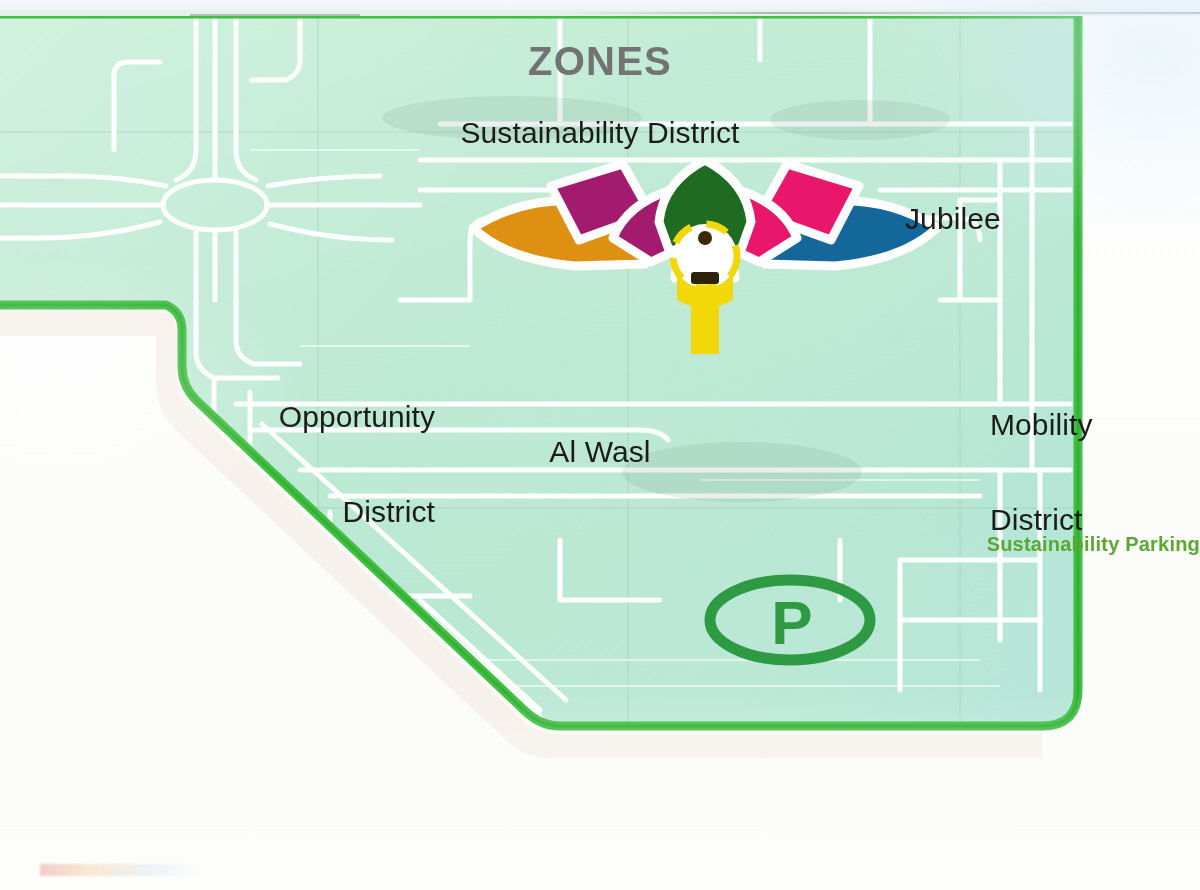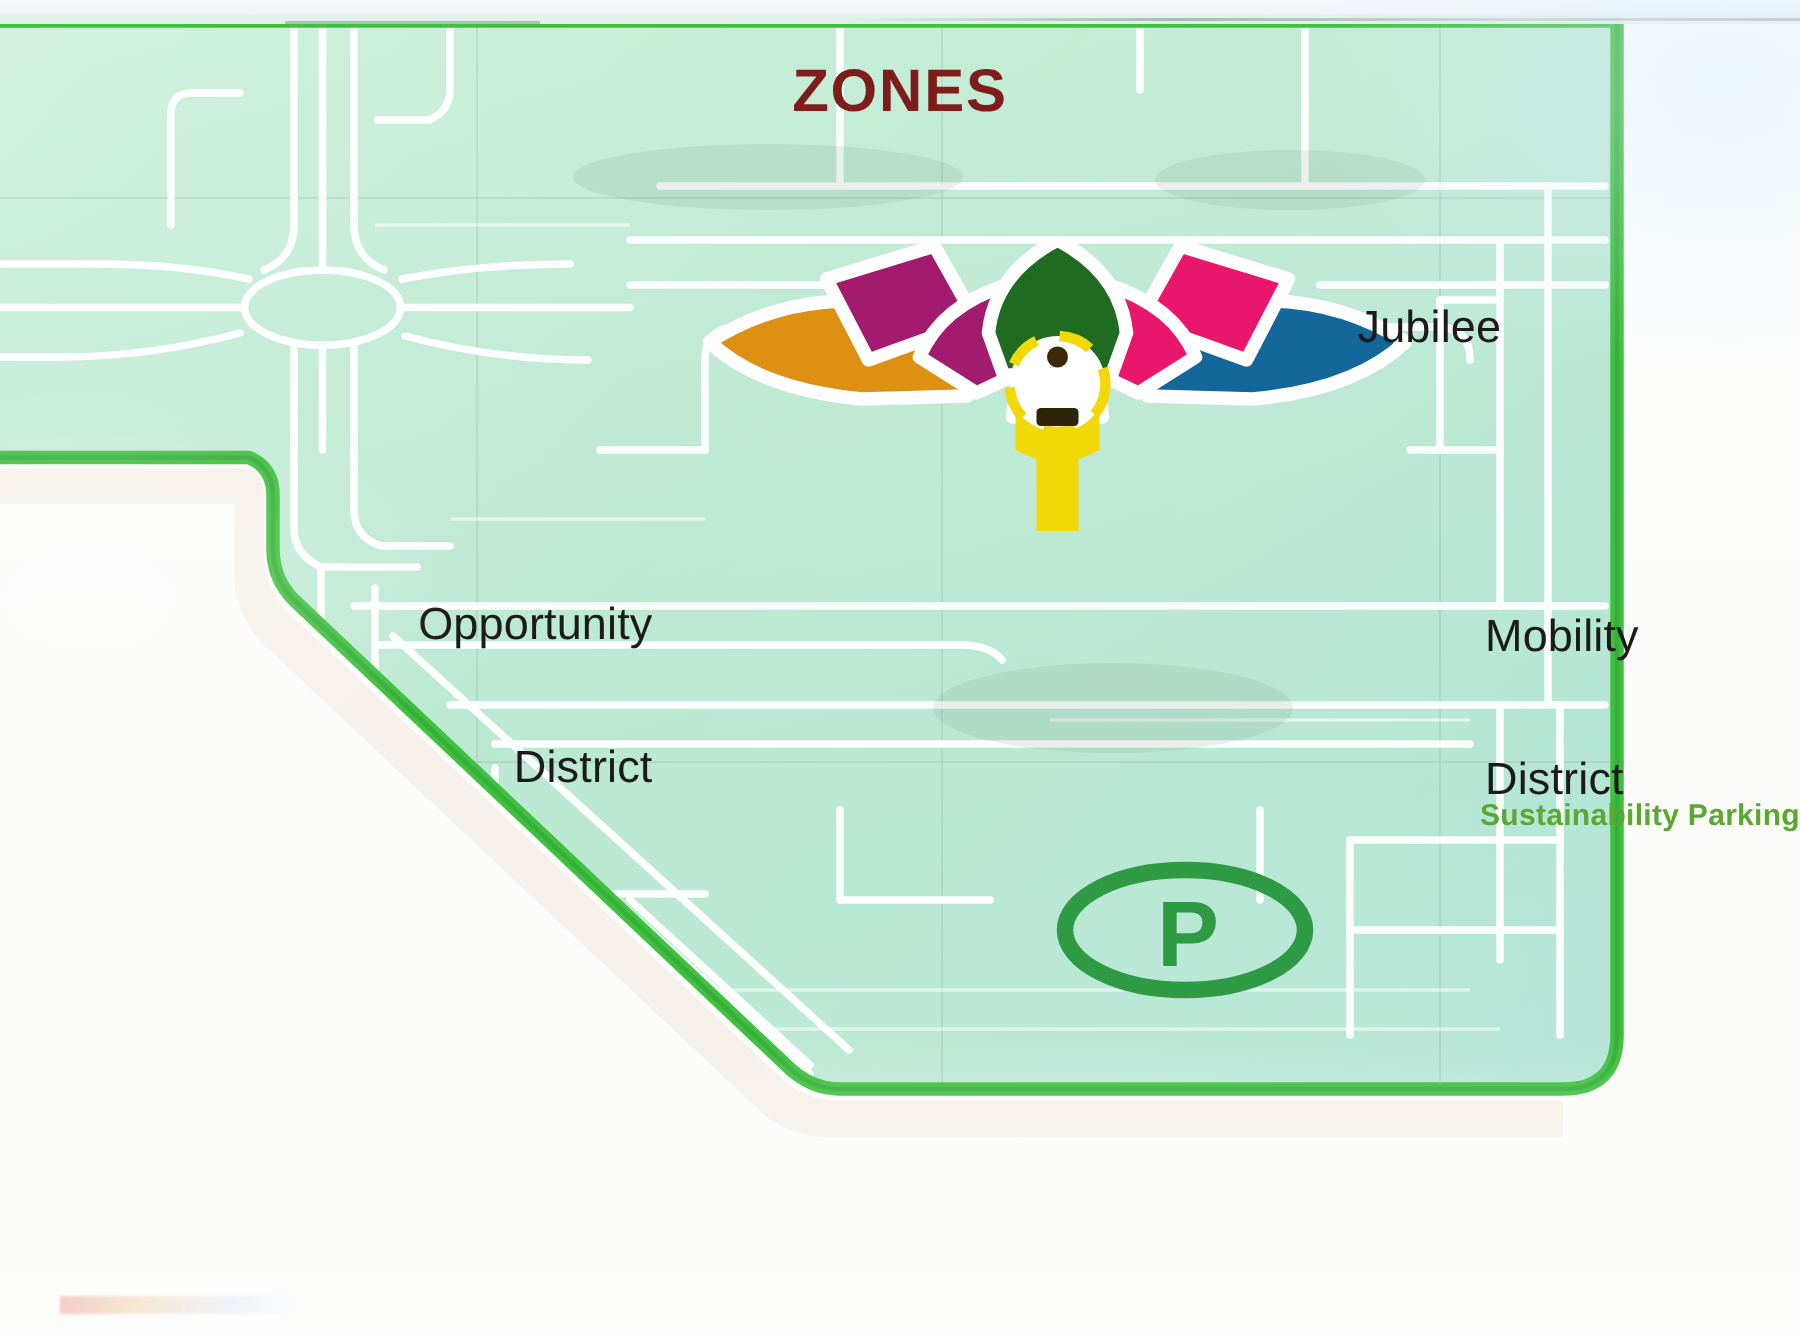--- a/index.html
+++ b/index.html
@@ -58,21 +58,21 @@
     letter-spacing: .1px;
     white-space: pre;
     line-height: 1.06;
   }
   #zones-title {
     left: 0; right: 0; top: 40px;
     text-align: center;
     font-size: 40px;
     font-weight: 700;
     letter-spacing: 1.2px;
-    color: #7f1d1d;
+    color: #737373;
   }
   #lbl-sustainability {
     left: 0; right: 0; top: 117px;
     text-align: center;
     font-size: 30px;
   }
   #lbl-alforsan {
     left: 180px; top: 203px; width: 310px;
     text-align: right;
     font-size: 30px;
@@ -333,34 +333,36 @@
     <path d="M 222,112 Q 250,134 278,112 L 278,140 Q 250,156 222,140 Z" fill="#f2d808"></path>
 
     <circle cx="250" cy="96" r="32" fill="#ffffff"></circle>
     <circle cx="250" cy="96" r="32" fill="none" stroke="#f2d808" stroke-width="7" stroke-dasharray="22 16"></circle>
     <circle cx="250" cy="78" r="7" fill="#3a2a08"></circle>
     <rect x="236" y="112" width="28" height="12" rx="3" fill="#2c2308"></rect>
   </svg>
 
   <div class="lbl" id="zones-title">ZONES</div>
 
+  <div class="lbl" id="lbl-sustainability">Sustainability District</div>
 
 
   <div class="lbl" id="lbl-jubilee">Jubilee</div>
 
   <div class="lbl two-line" id="lbl-opportunity">
     <span>Opportunity</span>
     <span>District</span>
   </div>
 
   <div class="lbl two-line" id="lbl-mobility">
     <span>Mobility</span>
     <span>District</span>
   </div>
 
+  <div class="lbl" id="lbl-alwasl">Al Wasl</div>
 
   <div class="lbl" id="lbl-parking">Sustainability Parking</div>
 
   <svg id="parking-icon" width="180" height="92" viewBox="0 0 180 92">
     <ellipse cx="90" cy="46" rx="80" ry="40" fill="none" stroke="#2e9a44" stroke-width="11"></ellipse>
     <text x="92" y="70" text-anchor="middle" font-family="'Liberation Sans', sans-serif" font-size="62" font-weight="700" fill="#2e9a44">P</text>
   </svg>
 
   <div class="haze-l"></div>
   <div class="haze-tr"></div>

